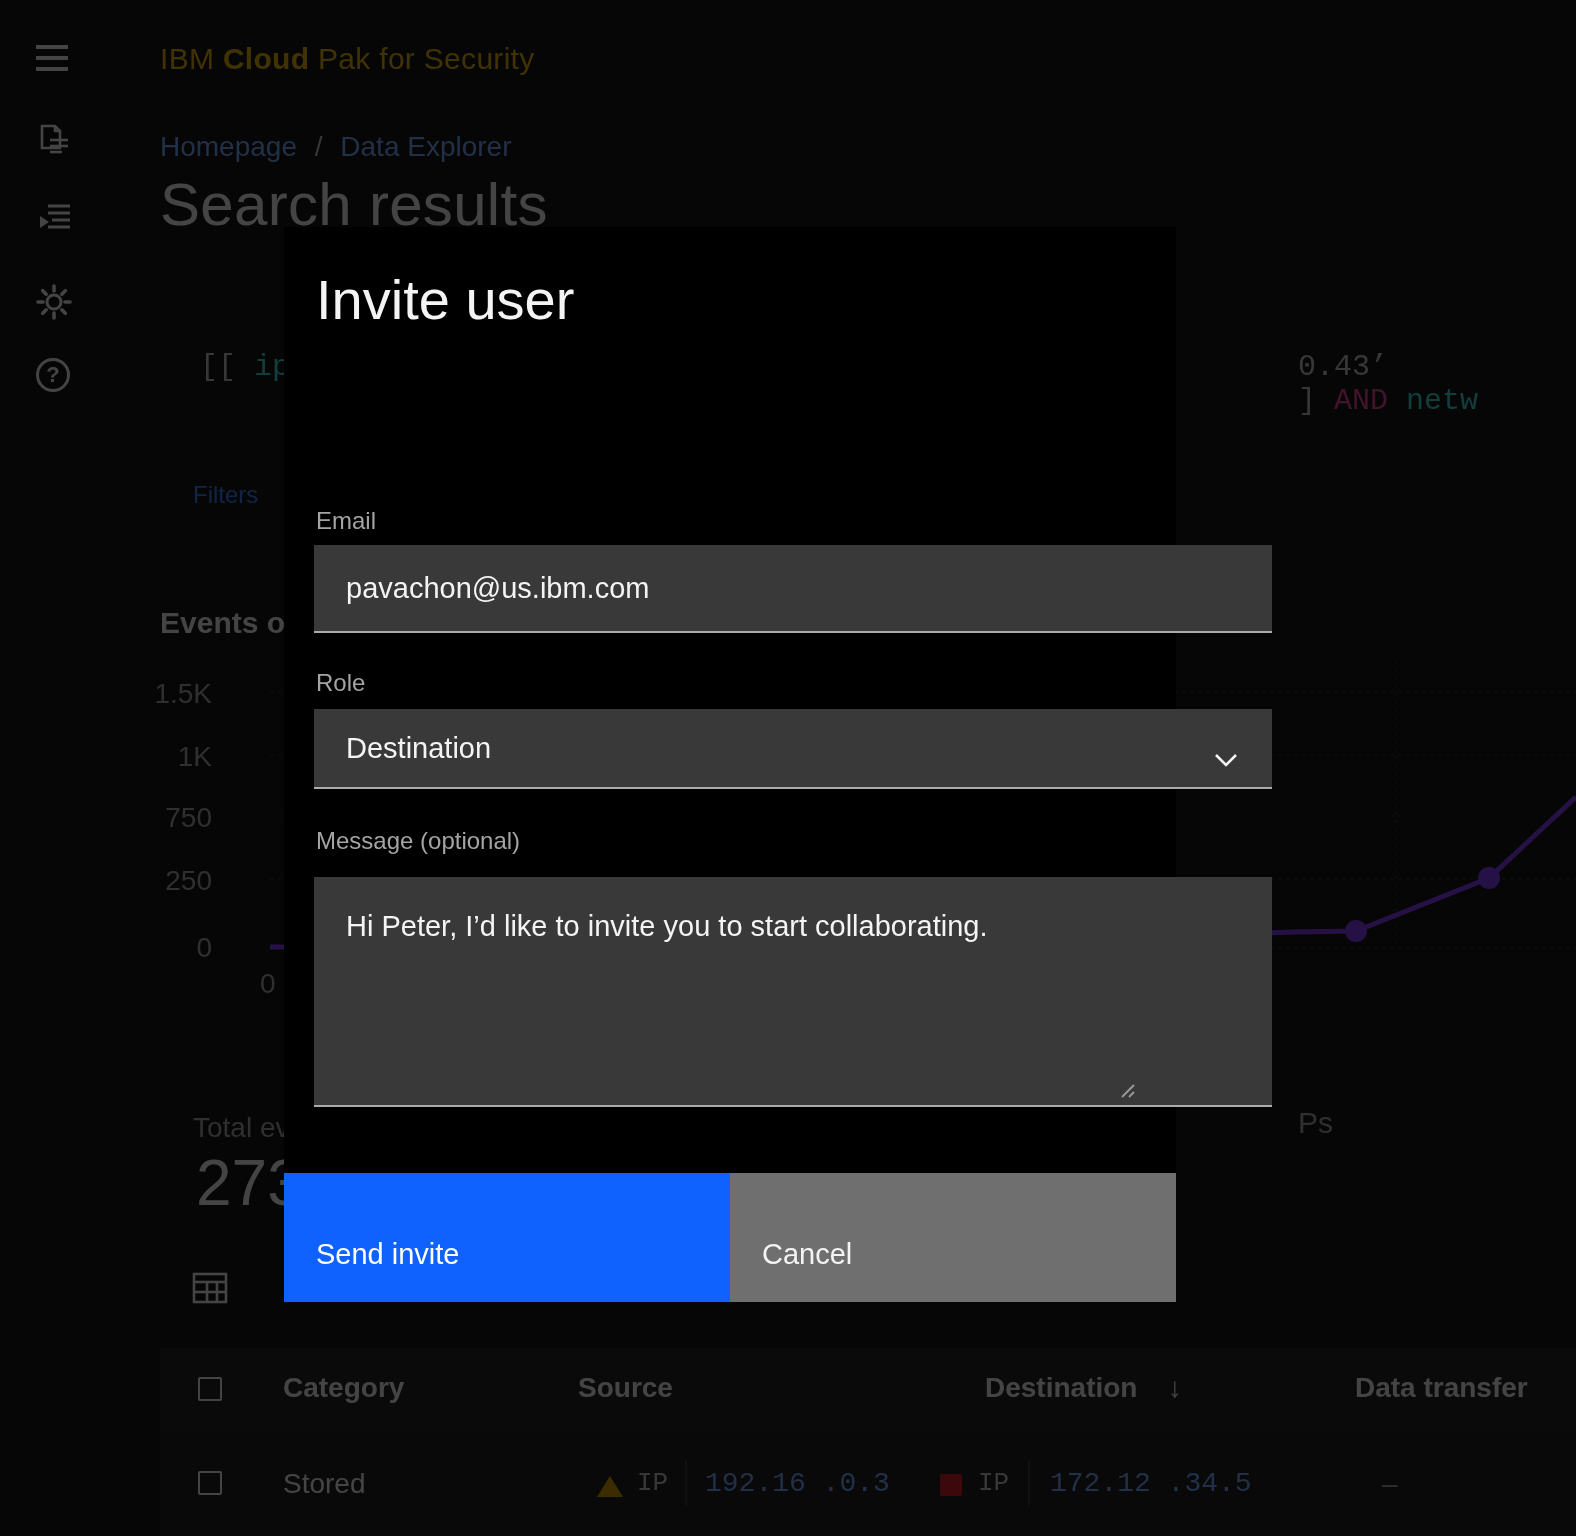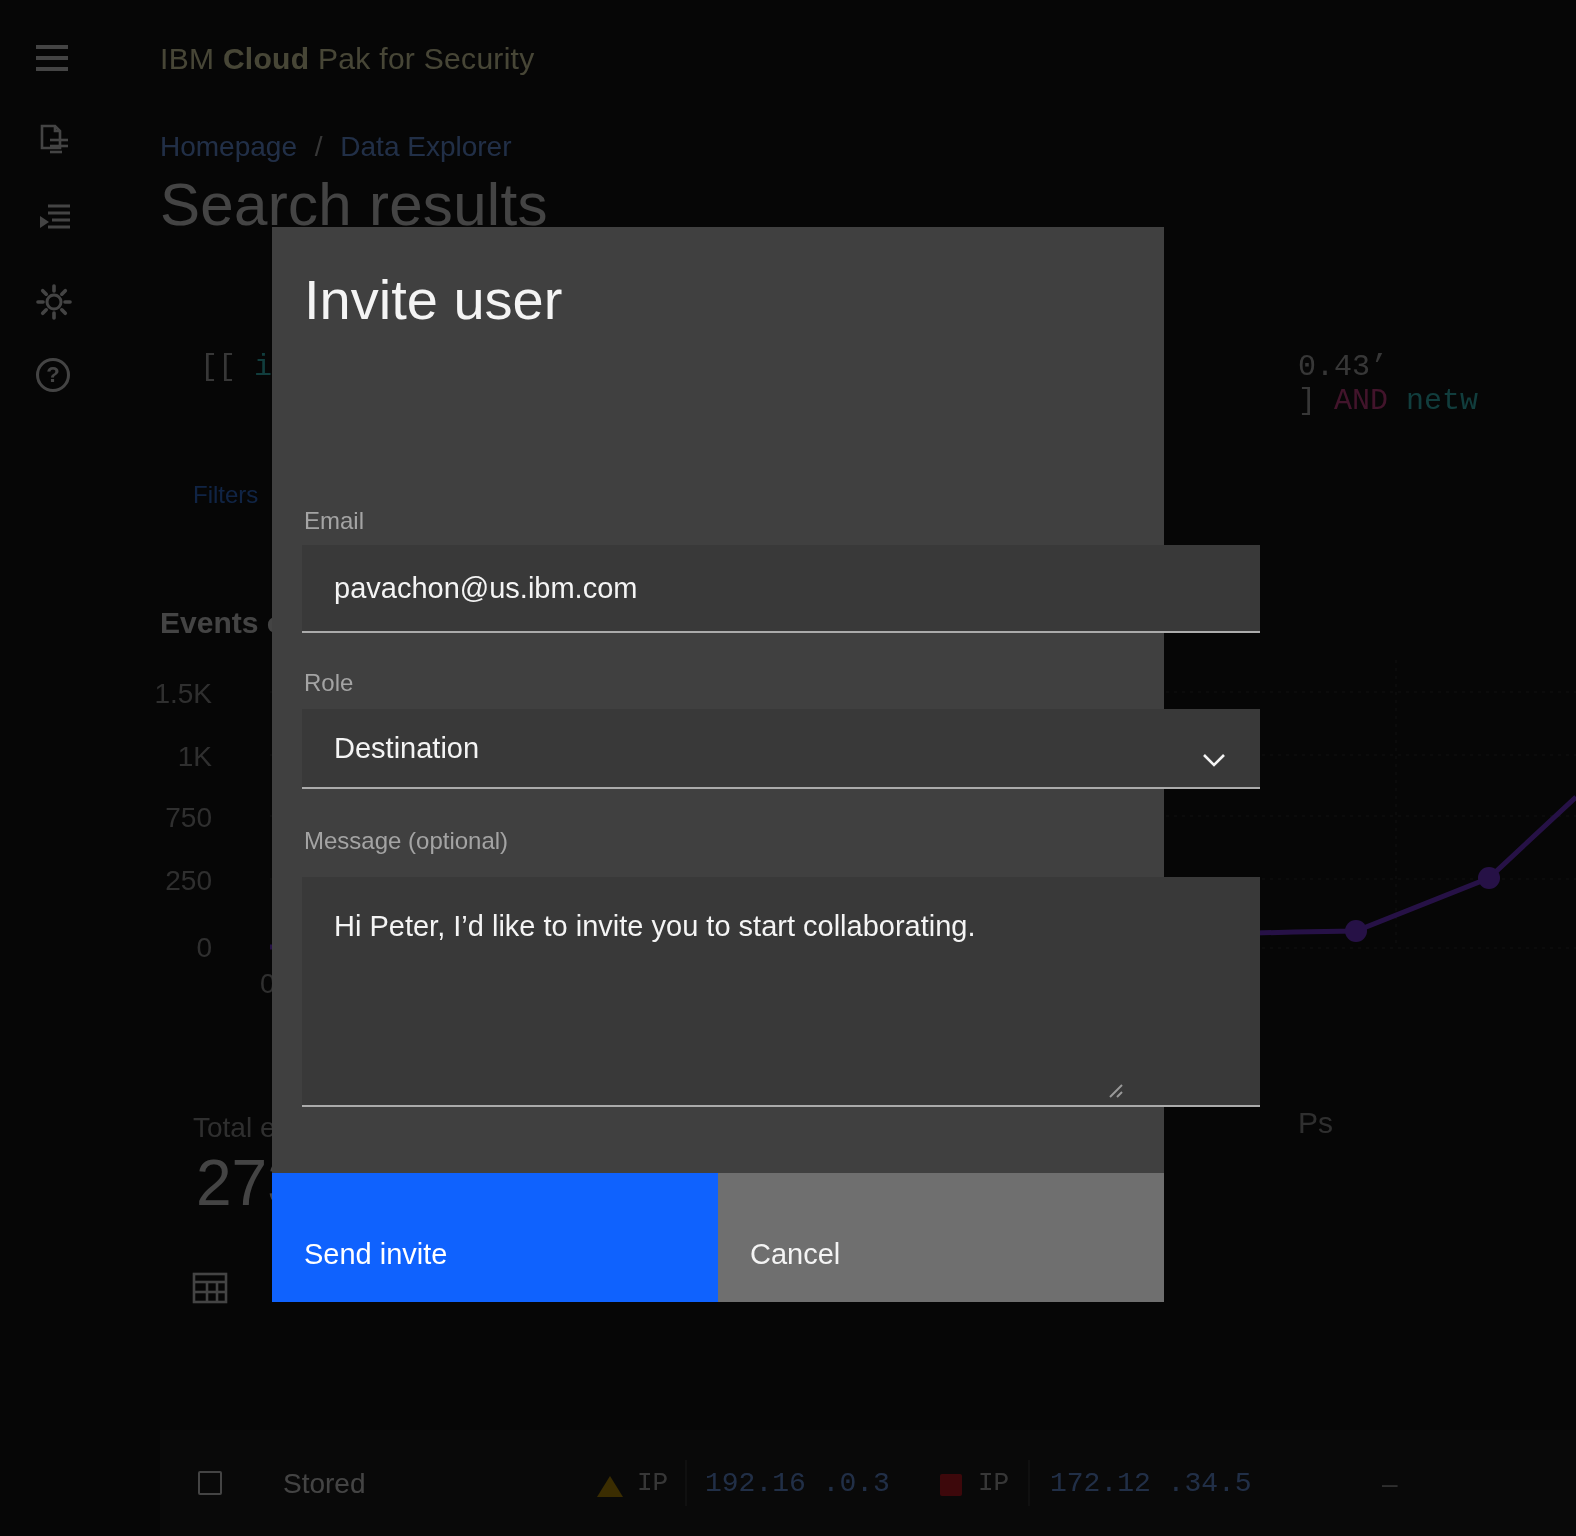--- a/index.html
+++ b/index.html
@@ -12,21 +12,21 @@
   
   .bg{ position:absolute; inset:0; z-index:1; }
   .abs{ position:absolute; }
   .mono{ font-family:"Liberation Mono","DejaVu Sans Mono",monospace; }
 
   .hamburger span{ display:block; width:32px; height:4px; background:#f4f4f4; margin-bottom:7px; }
   .rail-icon{ color:#f4f4f4; }
   .help-circle{ width:34px; height:34px; border:3px solid #f4f4f4; border-radius:50%;
     display:flex; align-items:center; justify-content:center; font-size:22px; font-weight:bold; }
 
-  .app-title{ left:160px; top:42px; font-size:30px; color:#fef9c3; letter-spacing:.3px; }
+  .app-title{ left:160px; top:42px; font-size:30px; color:#eab308; letter-spacing:.3px; }
   .app-title .bold{ font-weight:bold; }
 
   .breadcrumb{ left:160px; top:131px; font-size:28px; }
   .breadcrumb .crumb{ color:#78a9ff; }
   .breadcrumb .sep{ color:#c6c6c6; padding:0 10px; }
 
   .page-title{ left:160px; top:170px; font-size:60px; font-weight:300; color:#f4f4f4; letter-spacing:.3px; }
 
   .query{ top:350px; font-size:30px; color:#c6c6c6; }
   .q-kw{ color:#ec4899; }
@@ -55,22 +55,22 @@
   .cell-div{ width:2px; height:46px; background:#3a3a3a; }
   .iplink{ color:#78a9ff; }
   .iptag{ color:#c6c6c6; font-size:26px; }
   .sort-arrow{ font-size:28px; color:#f4f4f4; }
   .dash{ color:#a8a8a8; }
 
   
   .overlay{ position:absolute; inset:0; background:rgba(0,0,0,.72); z-index:5; }
 
   
-  .modal{ position:absolute; left:272px; top:227px; width:892px; height:1075px;
-          background:#404040; z-index:10; }
+  .modal{ position:absolute; left:284px; top:227px; width:892px; height:1075px;
+          background:#000000; z-index:10; }
   .modal-title{ position:absolute; left:32px; top:40px; font-size:56px; font-weight:300; color:#f4f4f4; }
   .modal-desc{ position:absolute; left:32px; top:138px; font-size:29px; line-height:40px; color:#e4e4e4; }
   .field-label{ position:absolute; left:32px; font-size:24px; color:#a4a4a4; }
   .tfield{
     position:absolute; left:30px; width:958px; background:#393939;
     border:none; border-bottom:2px solid #ababab; color:#f4f4f4;
     font-size:29px; font-family:"Liberation Sans",sans-serif; padding:0 32px; outline:none;
   }
   .email-label{ top:280px; }
   .email-input{ top:318px; height:88px; }
@@ -193,20 +193,28 @@
       <svg width="40" height="40" viewBox="0 0 40 40" fill="none" stroke="#f4f4f4" stroke-width="2.6">
         <rect x="4" y="6" width="32" height="28"></rect>
         <line x1="4" y1="14" x2="36" y2="14"></line>
         <line x1="17" y1="14" x2="17" y2="34"></line>
         <line x1="27" y1="14" x2="27" y2="34"></line>
         <line x1="4" y1="24" x2="36" y2="24"></line>
       </svg>
     </div>
 
     <div class="abs dtable">
+      <div class="thead">
+        <div class="abs checkbox" style="left:38px; top:29px;"></div>
+        <div class="th" style="left:123px;">Category</div>
+        <div class="th" style="left:418px;">Source</div>
+        <div class="th" style="left:825px;">Destination</div>
+        <div class="th sort-arrow" style="left:1008px; font-weight:normal;">↓</div>
+        <div class="th" style="left:1195px;">Data transfer</div>
+      </div>
       <div class="trow">
         <div class="abs checkbox" style="left:38px; top:41px;"></div>
         <div class="td" style="left:123px;">Stored</div>
         <div class="abs tri" style="left:437px; top:46px;"></div>
         <div class="td mono iptag" style="left:477px;">IP</div>
         <div class="abs cell-div" style="left:525px; top:30px;"></div>
         <div class="td mono iplink" style="left:545px;">192.16 .0.3</div>
         <div class="abs sq" style="left:780px; top:44px;"></div>
         <div class="td mono iptag" style="left:818px;">IP</div>
         <div class="abs cell-div" style="left:868px; top:30px;"></div>

